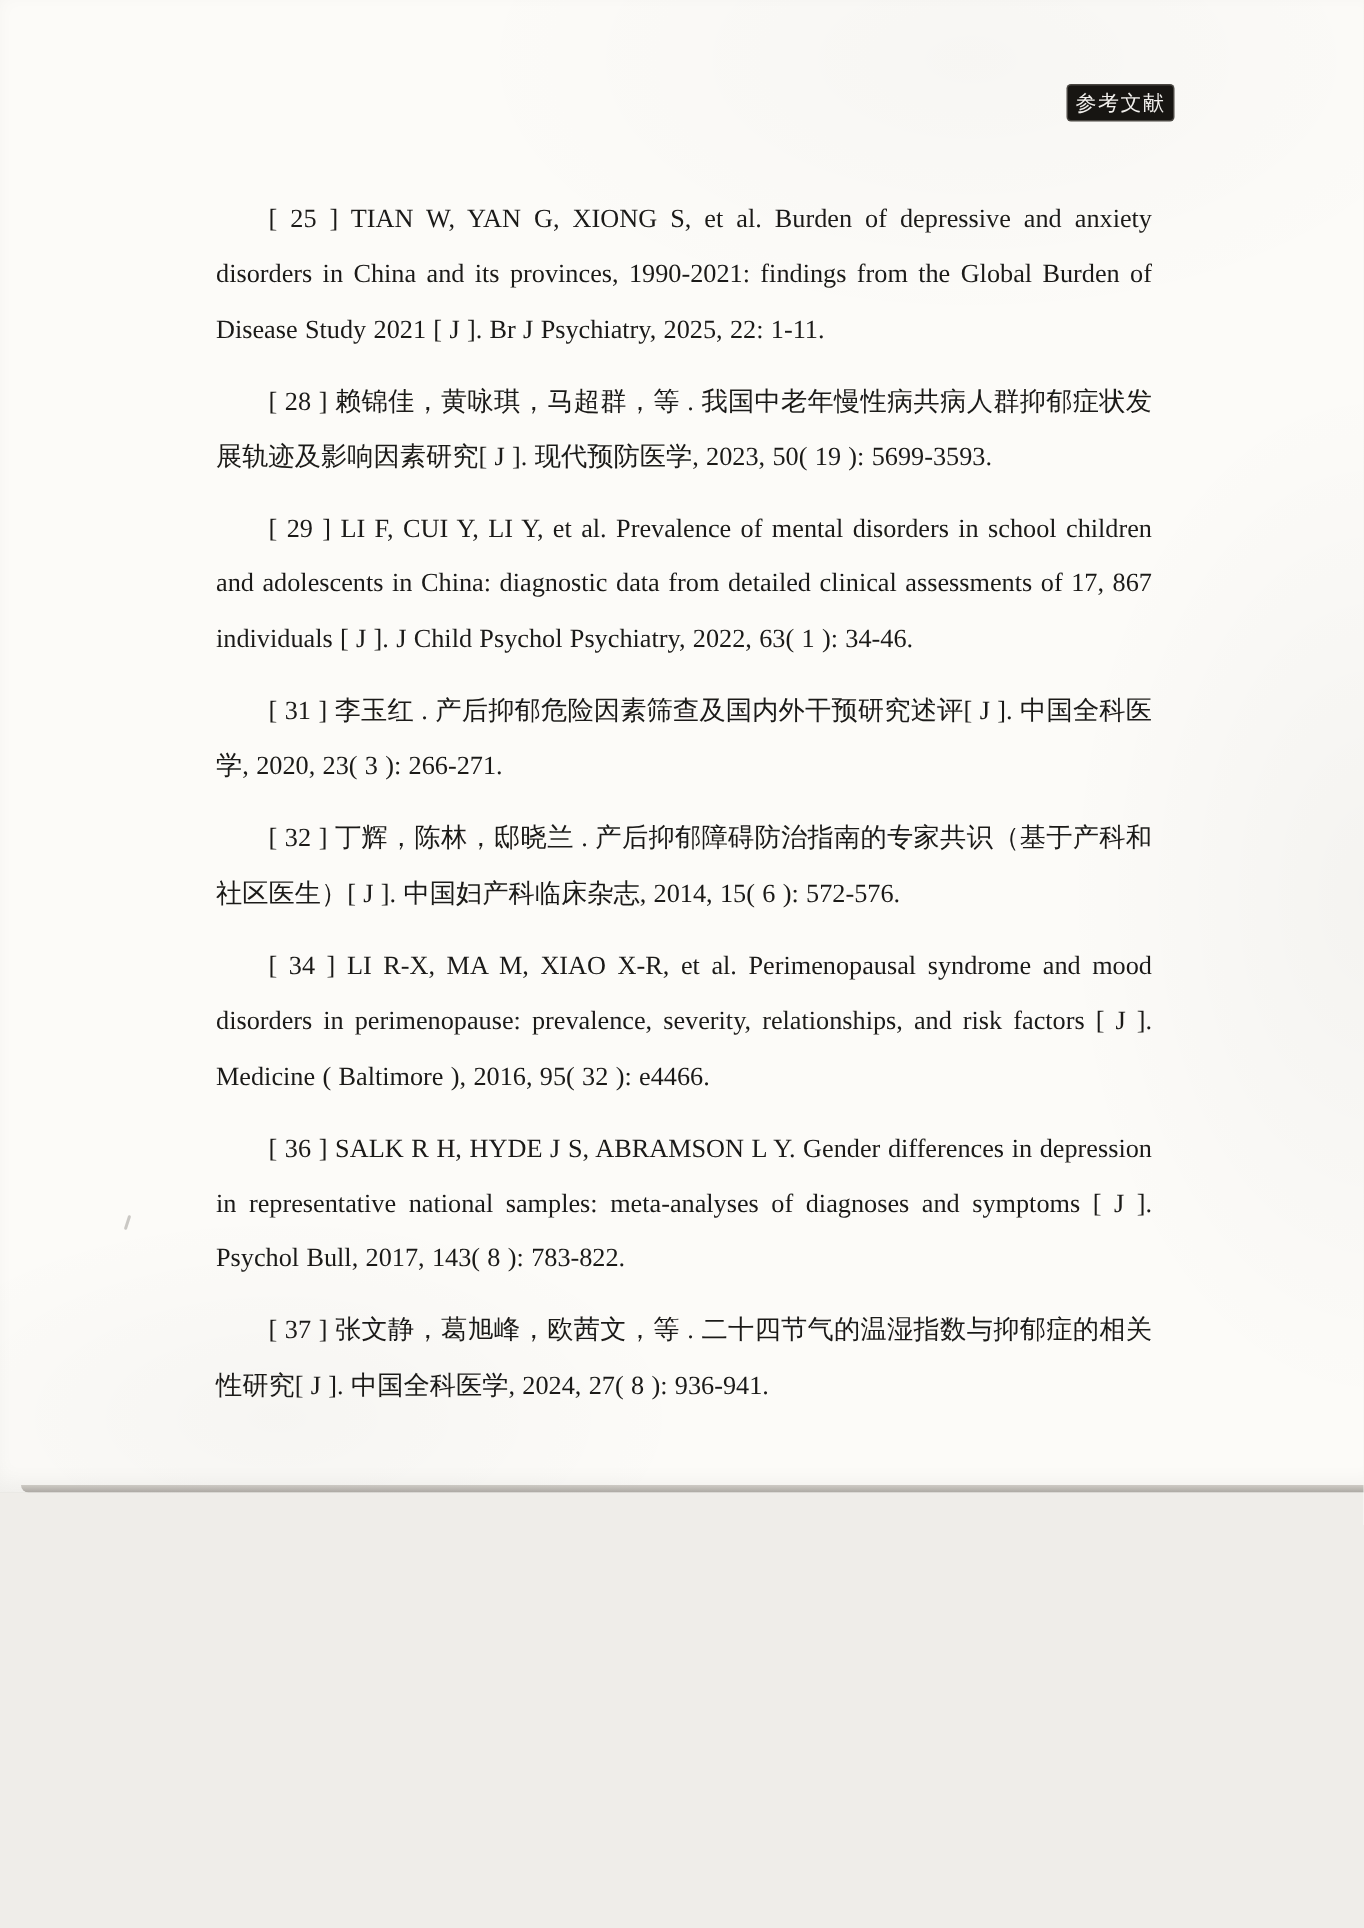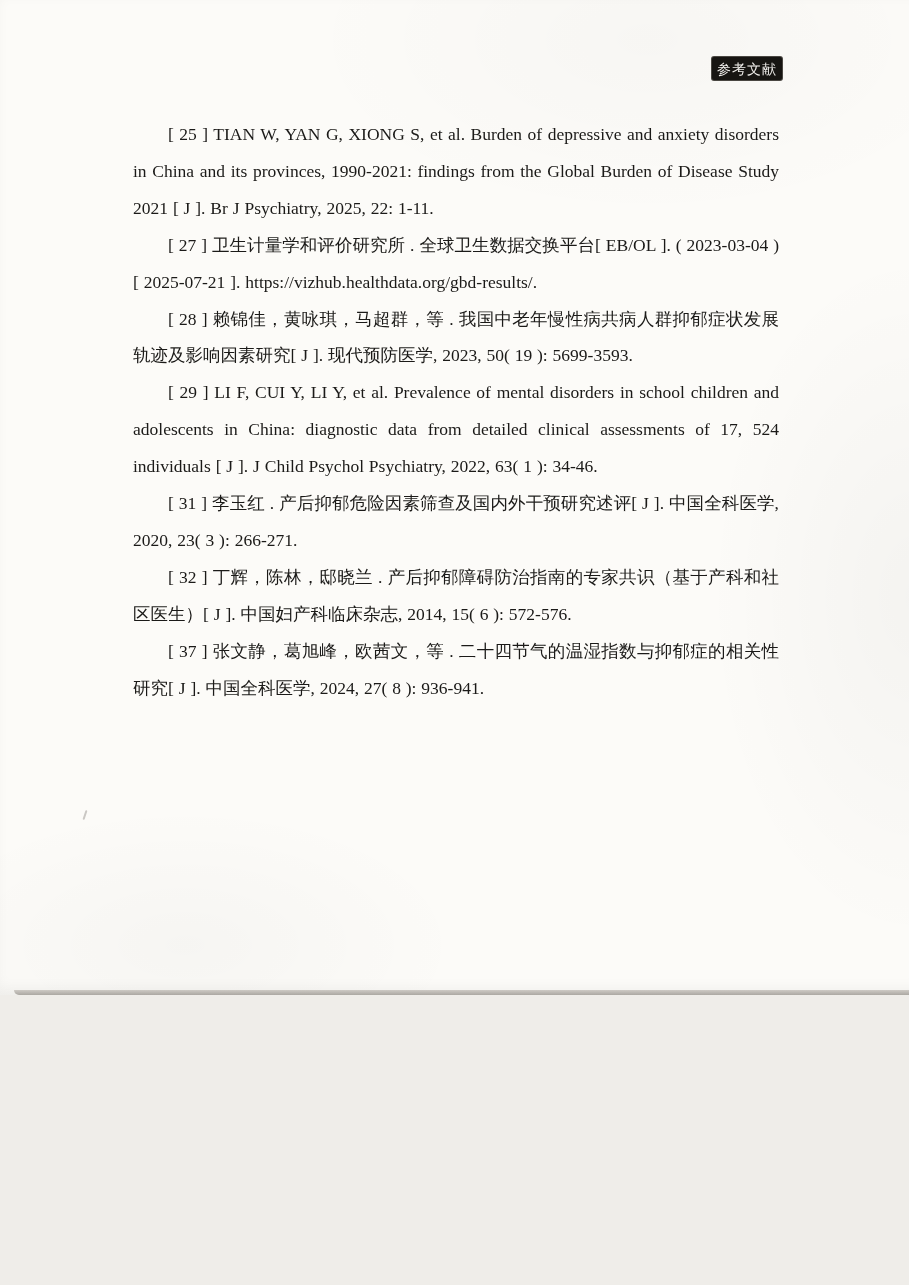--- a/index.html
+++ b/index.html
@@ -35,21 +35,21 @@
   }
   .refs{
     position:absolute;
     left:133px;top:116px;width:646px;
     font-size:17.5px;
     line-height:36.9px;
     color:#1b1a18;
     text-align:justify;
   }
   .refs p{
-    margin:0;
+    margin:11px;
     text-indent:2em;
     word-spacing:0.5px;
   }
   .page-number{
     position:absolute;
     top:1207px;left:741px;
     font-family:"DejaVu Sans","Liberation Sans",sans-serif;
     font-size:11px;
     letter-spacing:1.5px;
     color:#2a2a28;
@@ -80,25 +80,26 @@
 </style>
 </head>
 <body>
 
 <div class="page">
 
   <div class="ref-badge">参考文献</div>
 
   <div class="refs">
     <p class="ref">[ 25 ] TIAN W, YAN G, XIONG S, et al. Burden of depressive and anxiety disorders in China and its provinces, 1990-2021: findings from the Global Burden of Disease Study 2021 [ J ]. Br J Psychiatry, 2025, 22: 1-11.</p>
-    <p class="ref">[ 27 ] 卫生计量学和评价研究所 . 全球卫生数据交换平台[ EB/OL ]. ( 2023-03-04 ) [ 2025-07-21 ]. https://vizhub.healthdata.org/gbd-results/.</p>
     <p class="ref">[ 28 ] 赖锦佳，黄咏琪，马超群，等 . 我国中老年慢性病共病人群抑郁症状发展轨迹及影响因素研究[ J ]. 现代预防医学, 2023, 50( 19 ): 5699-3593.</p>
-    <p class="ref">[ 29 ] LI F, CUI Y, LI Y, et al. Prevalence of mental disorders in school children and adolescents in China: diagnostic data from detailed clinical assessments of 17, 524 individuals [ J ]. J Child Psychol Psychiatry, 2022, 63( 1 ): 34-46.</p>
+    <p class="ref">[ 29 ] LI F, CUI Y, LI Y, et al. Prevalence of mental disorders in school children and adolescents in China: diagnostic data from detailed clinical assessments of 17, 867 individuals [ J ]. J Child Psychol Psychiatry, 2022, 63( 1 ): 34-46.</p>
     <p class="ref">[ 31 ] 李玉红 . 产后抑郁危险因素筛查及国内外干预研究述评[ J ]. 中国全科医学, 2020, 23( 3 ): 266-271.</p>
     <p class="ref">[ 32 ] 丁辉，陈林，邸晓兰 . 产后抑郁障碍防治指南的专家共识（基于产科和社区医生）[ J ]. 中国妇产科临床杂志, 2014, 15( 6 ): 572-576.</p>
+    <p class="ref">[ 34 ] LI R-X, MA M, XIAO X-R, et al. Perimenopausal syndrome and mood disorders in perimenopause: prevalence, severity, relationships, and risk factors [ J ]. Medicine ( Baltimore ), 2016, 95( 32 ): e4466.</p>
+    <p class="ref">[ 36 ] SALK R H, HYDE J S, ABRAMSON L Y. Gender differences in depression in representative national samples: meta-analyses of diagnoses and symptoms [ J ]. Psychol Bull, 2017, 143( 8 ): 783-822.</p>
     <p class="ref">[ 37 ] 张文静，葛旭峰，欧茜文，等 . 二十四节气的温湿指数与抑郁症的相关性研究[ J ]. 中国全科医学, 2024, 27( 8 ): 936-941.</p>
 
   </div>
 
   <div class="page-number">333</div>
 
   <div class="artifact-mark"></div>
   <div class="scan-right-edge"></div>
   <div class="scan-bottom-edge"></div>
 

